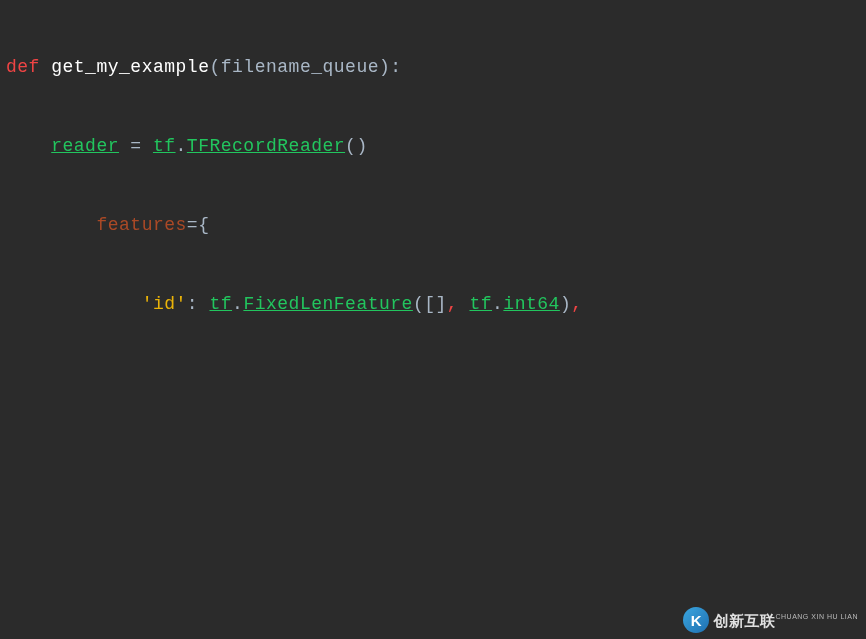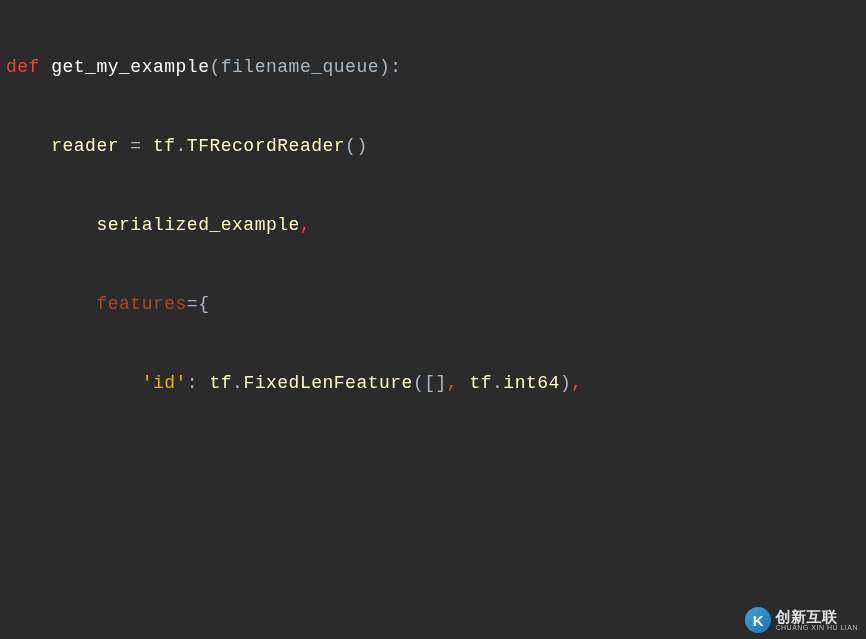--- a/index.html
+++ b/index.html
@@ -16,21 +16,21 @@
     position: relative;
     letter-spacing: 0.5px;
   }
   .code-area {
     padding: 8px 0 0 6px;
     white-space: pre;
   }
   .kw { color: #ef4444; }
   .fn-def { color: #ffffff; }
   .param { color: #a9b7c6; }
-  .ident { color: #fef9c3; }
+  .ident { color: #22c55e; text-decoration: underline; }
   .str { color: #eab308; }
   .comment { color: #808080; }
   .paren { color: #a9b7c6; }
   .dot { color: #a9b7c6; }
   .op { color: #a9b7c6; }
   .named-arg { color: #aa4926; }
   .watermark {
     position: absolute;
     right: 8px;
     bottom: 6px;
@@ -47,33 +47,32 @@
     border-radius: 50%;
     display: flex;
     align-items: center;
     justify-content: center;
     font-weight: bold;
     color: #fff;
     font-size: 15px;
   }
   .watermark-text {
     display: flex;
-    flex-direction: column;
+    flex-direction: row;
     line-height: 1;
   }
   .watermark-text .cn { font-size: 15px; font-weight: bold; }
   .watermark-text .py { font-size: 7px; letter-spacing: 0.5px; color:#bbb; }
 </style>
 </head>
 <body>
 
 <div class="code-area">
 <div><span class="kw">def</span> <span class="fn-def">get_my_example</span><span class="paren">(</span><span class="param">filename_queue</span><span class="paren">)</span><span class="paren">:</span></div>
 <div><span>    </span><span class="ident">reader</span><span class="op"> = </span><span class="ident">tf</span><span class="dot">.</span><span class="ident">TFRecordReader</span><span class="paren">()</span></div>
-<div><span>        </span><span class="ident">serialized_example</span><span class="kw">,</span></div>
 <div><span>        </span><span class="named-arg">features</span><span class="op">=</span><span class="paren">{</span></div>
 <div><span>            </span><span class="str">'id'</span><span class="paren">: </span><span class="ident">tf</span><span class="dot">.</span><span class="ident">FixedLenFeature</span><span class="paren">(</span><span class="paren">[]</span><span class="kw">, </span><span class="ident">tf</span><span class="dot">.</span><span class="ident">int64</span><span class="paren">)</span><span class="kw">,</span></div>
 
 
 
 
 
 
 
 

